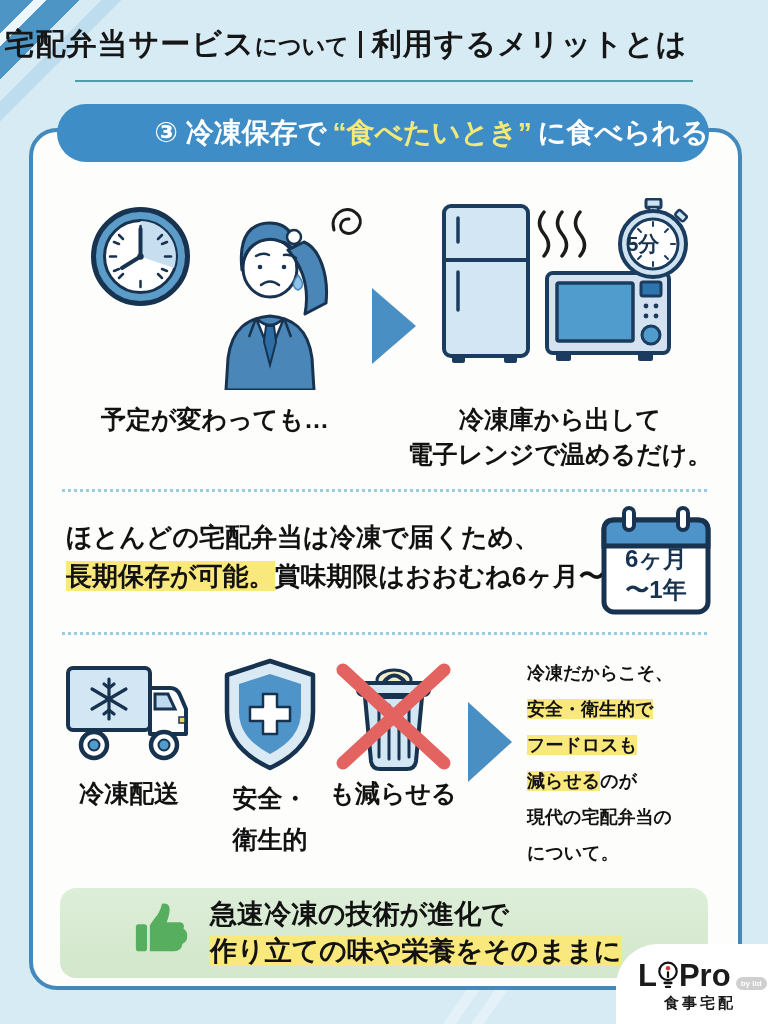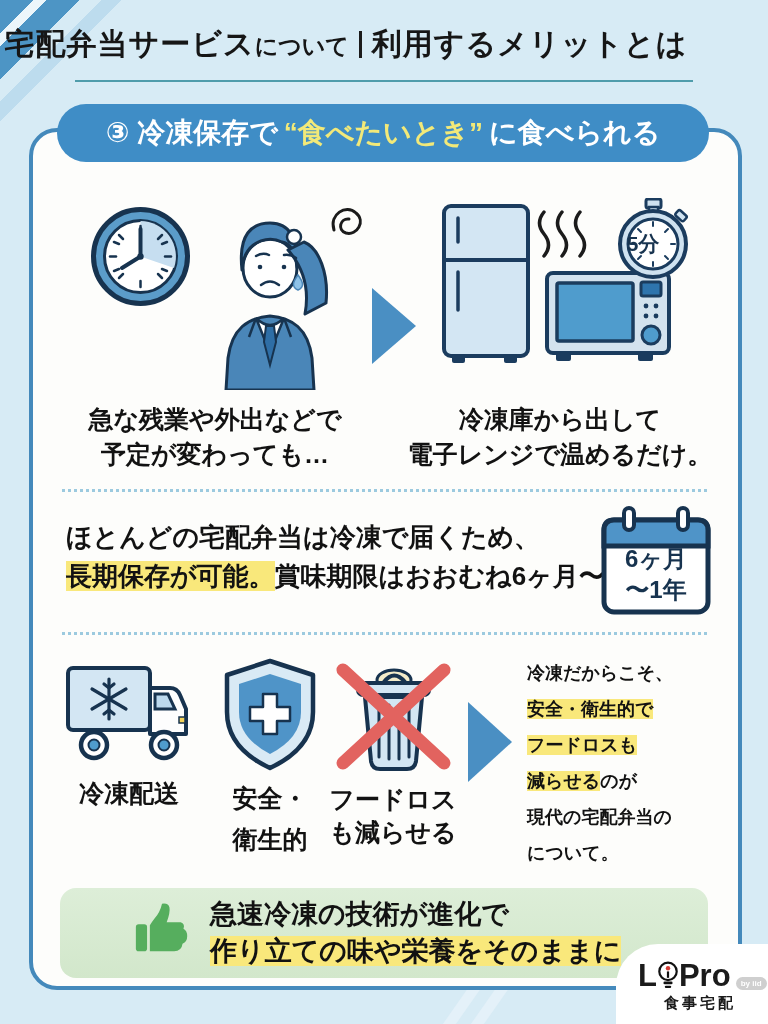--- a/index.html
+++ b/index.html
@@ -20,21 +20,21 @@
   .header .small{font-size:23px;}
   .tdiv{display:inline-block;width:3px;height:27px;background:#1b1b1b;margin:0 10px;vertical-align:-4px;}
   .underline{position:absolute;left:75px;top:80px;width:618px;height:2px;background:#4f9cab;z-index:2;}
 
   
   .card{position:absolute;left:29px;top:128px;width:705px;height:854px;background:#fdfdfb;
         border:4px solid #4489bb;border-radius:28px;z-index:1;}
 
   
   .banner{position:absolute;left:57px;top:104px;width:652px;height:58px;border-radius:32px;
-          background:#3f8dc6;z-index:3;display:flex;align-items:center;justify-content:center;
+          background:#3f8dc6;z-index:3;display:flex;align-items:center;justify-content:flex-end;
           color:#ffffff;font-size:28px;font-weight:800;white-space:nowrap;}
   .banner .yel{color:#f2e979;margin:0 6px;}
 
   .abs{position:absolute;}
   .z2{z-index:2;}
 
   
   .caption{position:absolute;text-align:center;color:#121212;font-size:25px;font-weight:800;
            line-height:35px;z-index:2;white-space:nowrap;}
   .hl{background:#f9e87b;}
@@ -179,21 +179,20 @@
         <line x1="198" y1="31" x2="201" y2="34"></line>
           <line x1="225" y1="58" x2="228" y2="61"></line>
         <line x1="228" y1="31" x2="225" y2="34"></line>
           <line x1="201" y1="58" x2="198" y2="61"></line>
       </g>
     </g>
   </svg>
   <div class="iconlabel" style="left:623px;top:230px;width:40px;font-size:21px;">5分</div>
 
   <div class="caption" style="left:60px;top:402px;width:310px;">
-    <div>急な残業や外出などで</div>
     <div>予定が変わっても…</div>
   </div>
   <div class="caption" style="left:400px;top:402px;width:320px;">
     <div>冷凍庫から出して</div>
     <div>電子レンジで温めるだけ。</div>
   </div>
 
   <div class="divider" style="top:489px;"></div>
 
   <div class="para" style="left:66px;top:518px;">
@@ -258,21 +257,20 @@
         <line x1="48" y1="53" x2="48" y2="105"></line>
           <line x1="58" y1="53" x2="58" y2="107"></line>
         <line x1="68" y1="53" x2="68" y2="107"></line>
           <line x1="78" y1="53" x2="78" y2="105"></line>
       </g>
       <g stroke="#e2635f" stroke-width="13" stroke-linecap="round">
         <line x1="12" y1="18" x2="113" y2="111"></line>
         <line x1="113" y1="18" x2="12" y2="111"></line>
       </g>
     </svg>
-    <div class="lbl">フードロス</div>
     <div class="lbl" style="margin-top:0;">も減らせる</div>
   </div>
 
   <div class="arrow a2" style="left:468px;top:702px;"></div>
 
   <div class="bentext">
     <div><span>冷凍だからこそ、</span><span class="hl"></span><span></span></div>
     <div><span></span><span class="hl">安全・衛生的で</span><span></span></div>
     <div><span></span><span class="hl">フードロスも</span><span></span></div>
     <div><span></span><span class="hl">減らせる</span><span>のが</span></div>

